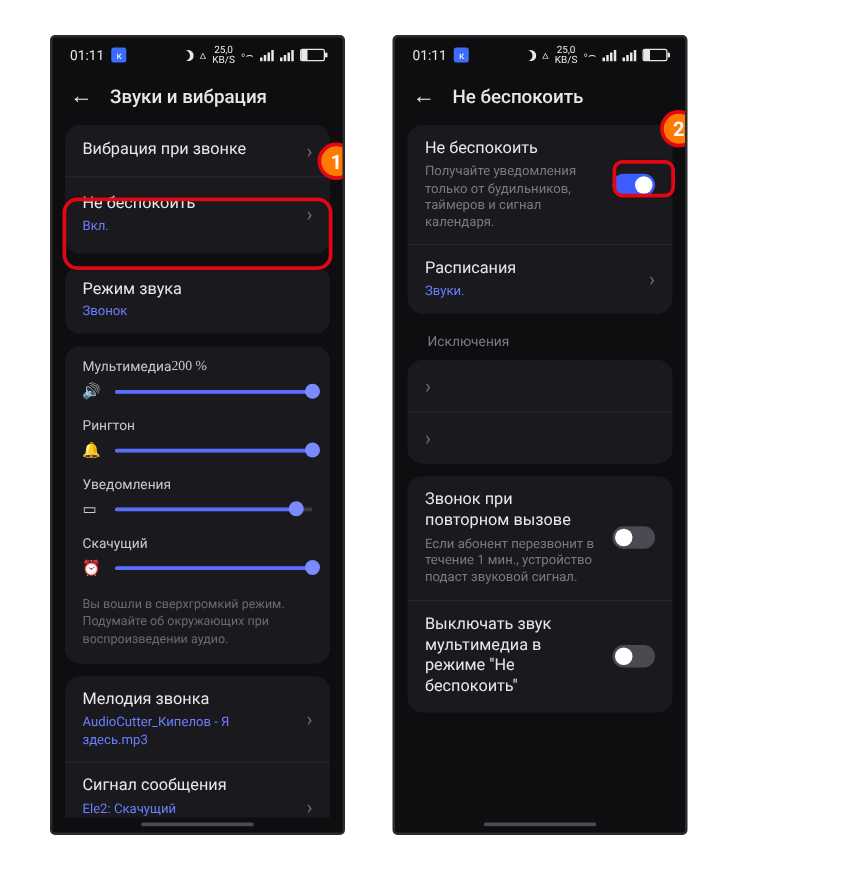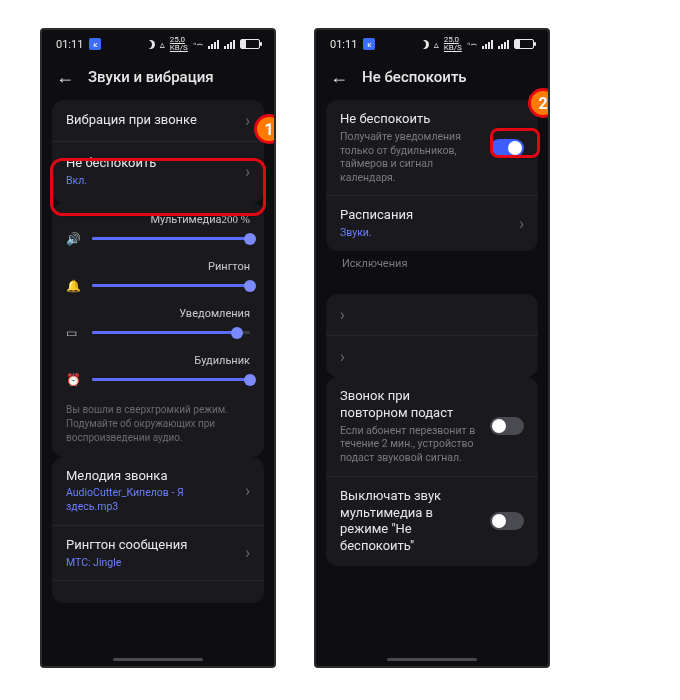--- a/index.html
+++ b/index.html
@@ -47,68 +47,68 @@
     width: 9px; height: 9px; border-radius: 50%;
     box-shadow: inset -3px 0 0 0 #e8e8ea;
   }
   .signal { display:inline-flex; align-items:flex-end; gap:1px; }
   .signal i { width:2px; background:#e8e8ea; display:inline-block; }
   .signal i:nth-child(1){height:3px} .signal i:nth-child(2){height:5px}
   .signal i:nth-child(3){height:7px} .signal i:nth-child(4){height:9px}
   .batt { width:20px; height:10px; border:1px solid #e8e8ea; border-radius:2px; position:relative; }
   .batt::after{content:"";position:absolute;right:-3px;top:2px;width:2px;height:4px;background:#e8e8ea;border-radius:1px;}
   .batt i{display:block;height:100%;width:30%;background:#e8e8ea;}
-  .kbps{font-size:8px;line-height:8px;text-align:left;text-decoration:underline;}
+  .kbps{font-size:8px;line-height:8px;text-align:center;}
   
   .app-header {
     display:flex; align-items:center; gap:14px;
     padding: 10px 14px 14px;
     font-size: 15px; font-weight:500;
   }
   .back-arrow { font-size:18px; line-height:14px; }
   
   .scroll { flex:1; overflow:hidden; padding: 0 10px 6px; }
   .card {
     background:#1a1a1e;
     border-radius:12px;
-    margin-bottom:0;
+    margin-bottom:10px;
     overflow:hidden;
   }
   .row {
     padding:11px 14px;
     display:flex; align-items:center; justify-content:space-between;
     gap:10px;
     position:relative;
   }
   .row + .row { border-top:1px solid #27272b; }
   .row-main { flex:1; min-width:0; }
   .row-title { font-size:13px; color:#e8e8ea; line-height:1.3; }
   .row-sub { font-size:10.5px; color:#7a7a82; margin-top:2px; line-height:1.3; }
   .row-sub.accent { color:#6b7fff; }
   .chevron { color:#6a6a72; font-size:16px; }
-  .section-label { font-size:11px; color:#7a7a82; padding:6px 16px 24px; }
+  .section-label { font-size:11px; color:#7a7a82; padding:6px 16px 8px; }
   
   .hl {
     position:absolute;
     border:3px solid #e30613;
     border-radius:12px;
     pointer-events:none;
     box-shadow:0 0 0 1px rgba(0,0,0,.15);
   }
   .step-badge {
     position:absolute;
     width:30px;height:30px;border-radius:50%;
     background:#ff7a00;border:3px solid #e30613;
     color:#fff;font-weight:700;font-size:16px;
     display:flex;align-items:center;justify-content:center;
     z-index:5;
   }
   
   .vol-block{padding:10px 14px;}
-  .vol-head{display:flex;justify-content:flex-end;font-size:11px;color:#c8c8ce;margin-bottom:6px;}
+  .vol-head{display:flex;justify-content:flex-start;font-size:11px;color:#c8c8ce;margin-bottom:6px;}
   .vol-head .pct{color:#c8c8ce;font-family:Liberation Serif, serif;}
   .vol-row{display:flex;align-items:center;gap:10px;margin-bottom:14px;}
   .vol-icon{width:16px;color:#c8c8ce;flex-shrink:0;}
   .track{flex:1;height:3px;background:#3a3a42;border-radius:2px;position:relative;}
   .fill{height:100%;background:#5b6dff;border-radius:2px;}
   .thumb{position:absolute;top:50%;width:12px;height:12px;border-radius:50%;background:#7b8aff;transform:translate(-50%,-50%);}
   .vol-note{font-size:10px;color:#6a6a72;line-height:1.4;padding:0 14px 12px;}
   
   .toggle{width:34px;height:18px;border-radius:9px;position:relative;flex-shrink:0;}
   .toggle.on{background:#3d5dff;}
@@ -165,20 +165,28 @@
       </div>
       <div class="row" style="padding-top:13px;padding-bottom:15px;">
         <div class="row-main">
           <div class="row-title">Не беспокоить</div>
           <div class="row-sub accent">Вкл.</div>
         </div>
         <span class="chevron">›</span>
       </div>
     </div>
 
+    <div class="card">
+      <div class="row">
+        <div class="row-main">
+          <div class="row-title">Режим звука</div>
+          <div class="row-sub accent">Звонок</div>
+        </div>
+      </div>
+    </div>
 
     <div class="card">
       <div class="vol-block">
         <div class="vol-head">
             <span>Мультимедиа</span>
             <span class="pct">200 %</span>
           </div>
         <div class="vol-row">
           <span class="vol-icon">🔊</span>
           <div class="track">
@@ -200,21 +208,21 @@
             <span>Уведомления</span>
           </div>
         <div class="vol-row">
           <span class="vol-icon">▭</span>
           <div class="track">
               <div class="fill" style="width:92%"></div>
               <div class="thumb" style="left:92%"></div>
             </div>
         </div>
         <div class="vol-head">
-            <span>Будильник</span>
+            <span>Скачущий</span>
           </div>
         <div class="vol-row" style="margin-bottom:6px;">
           <span class="vol-icon">⏰</span>
           <div class="track">
               <div class="fill" style="width:100%"></div>
               <div class="thumb" style="left:100%"></div>
             </div>
         </div>
       </div>
       <div class="vol-note">Вы вошли в сверхгромкий режим. Подумайте об окружающих при воспроизведении аудио.</div>
@@ -223,21 +231,22 @@
     <div class="card">
       <div class="row">
         <div class="row-main">
           <div class="row-title">Мелодия звонка</div>
           <div class="row-sub accent">AudioCutter_Кипелов - Я здесь.mp3</div>
         </div>
         <span class="chevron">›</span>
       </div>
       <div class="row">
         <div class="row-main">
-          <div class="row-title">Рингтон сообщения</div>
+          <div class="row-title">Сигнал сообщения</div>
+          <div class="row-sub accent">Ele2: Скачущий</div>
           <div class="row-sub accent">МТС: Jingle</div>
         </div>
         <span class="chevron">›</span>
       </div>
       <div class="row">
         
         
       </div>
     </div>
   </div>
@@ -310,22 +319,22 @@
         <span class="chevron">›</span>
       </div>
       <div class="row">
         <span class="chevron">›</span>
       </div>
     </div>
 
     <div class="card">
       <div class="row">
         <div class="row-main">
-          <div class="row-title">Звонок при повторном подаст</div>
-          <div class="row-sub">Если абонент перезвонит в течение 2 мин., устройство подаст звуковой сигнал.</div>
+          <div class="row-title">Звонок при повторном вызове</div>
+          <div class="row-sub">Если абонент перезвонит в течение 1 мин., устройство подаст звуковой сигнал.</div>
         </div>
         <div class="toggle off">
             <div class="knob"></div>
           </div>
       </div>
       <div class="row">
         <div class="row-main">
           <div class="row-title">Выключать звук мультимедиа в режиме "Не беспокоить"</div>
         </div>
         <div class="toggle off">

